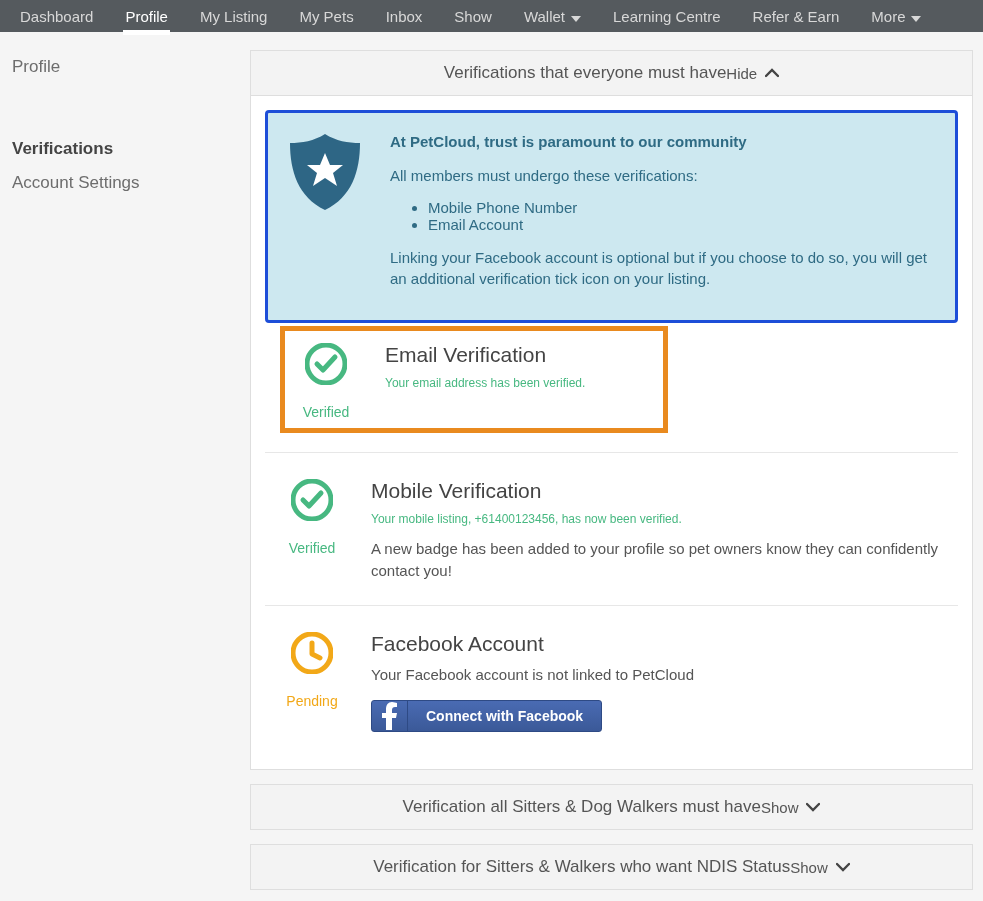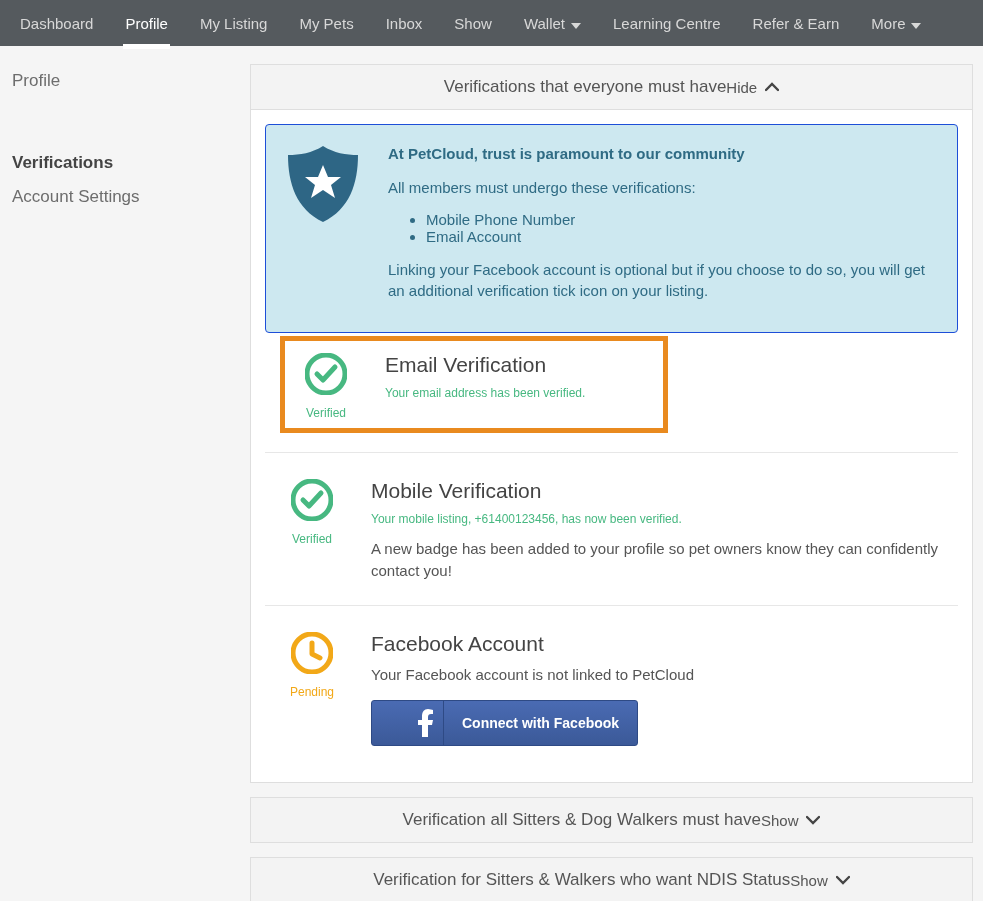--- a/index.html
+++ b/index.html
@@ -5,21 +5,21 @@
   * { box-sizing: border-box; margin: 0; padding: 0; }
   body {
     font-family: "Helvetica Neue", Helvetica, Arial, sans-serif;
     background: #f5f5f5;
     color: #555;
     font-size: 15px;
     width: 983px;
   }
   .topbar {
     background: #555a5e;
-    height: 46px;
+    height: 32px;
     display: flex;
     align-items: stretch;
     padding: 0 4px;
   }
   .topbar .nav-item {
     color: #d8d8d8;
     padding: 0 16px;
     display: flex;
     align-items: center;
     font-size: 15px;
@@ -88,21 +88,21 @@
     display: flex;
     align-items: center;
     color: #555;
     font-size: 15px;
   }
   .toggle svg { margin-left: 8px; }
   .panel-body { padding: 14px; }
 
   .info-box {
     background: #cde8f0;
-    border: 1px solid #1d4ed8;
+    border: 3px solid #1d4ed8;
     border-radius: 4px;
     padding: 18px 22px 18px 18px;
     display: flex;
     gap: 26px;
     color: #2f6b84;
   }
   .info-box .shield { flex: 0 0 auto; }
   .info-box .text p { margin-bottom: 12px; line-height: 1.45; }
   .info-box .text ul { margin: 4px 0 14px 38px; }
   .info-box .text strong { font-weight: 700; }
@@ -122,22 +122,22 @@
     border-top: none;
     padding: 14px 12px 10px 12px;
   }
   .status-col {
     width: 62px;
     display: flex;
     flex-direction: column;
     align-items: center;
   }
   .status-label {
-    font-size: 12px;
-    margin-top: 8px;
+    font-size: 14px;
+    margin-top: 16px;
   }
   .status-verified { color: #47b881; }
   .status-pending { color: #f2a818; }
   .ver-body { flex: 1; }
   .ver-title {
     font-size: 21px;
     color: #444;
     margin-bottom: 8px;
     font-weight: 400;
   }
@@ -148,31 +148,30 @@
   }
   .ver-desc {
     color: #555;
     font-size: 15px;
     line-height: 1.5;
     margin-top: 10px;
   }
   .fb-btn {
     display: inline-flex;
     align-items: stretch;
-    height: 46px;
+    height: 32px;
     margin-top: 14px;
     border-radius: 3px;
     overflow: hidden;
     cursor: pointer;
     border: 1px solid #2e4a85;
     background: linear-gradient(#4a6bb3, #3b5998);
     color: #fff;
     font-weight: 700;
     font-size: 14px;
-    padding-left: 36px;
   }
   .fb-btn .fb-icon {
     width: 36px;
     display: flex;
     align-items: center;
     justify-content: center;
     border-right: 1px solid #2e4a85;
   }
   .fb-btn .fb-label {
     padding: 0 18px;

